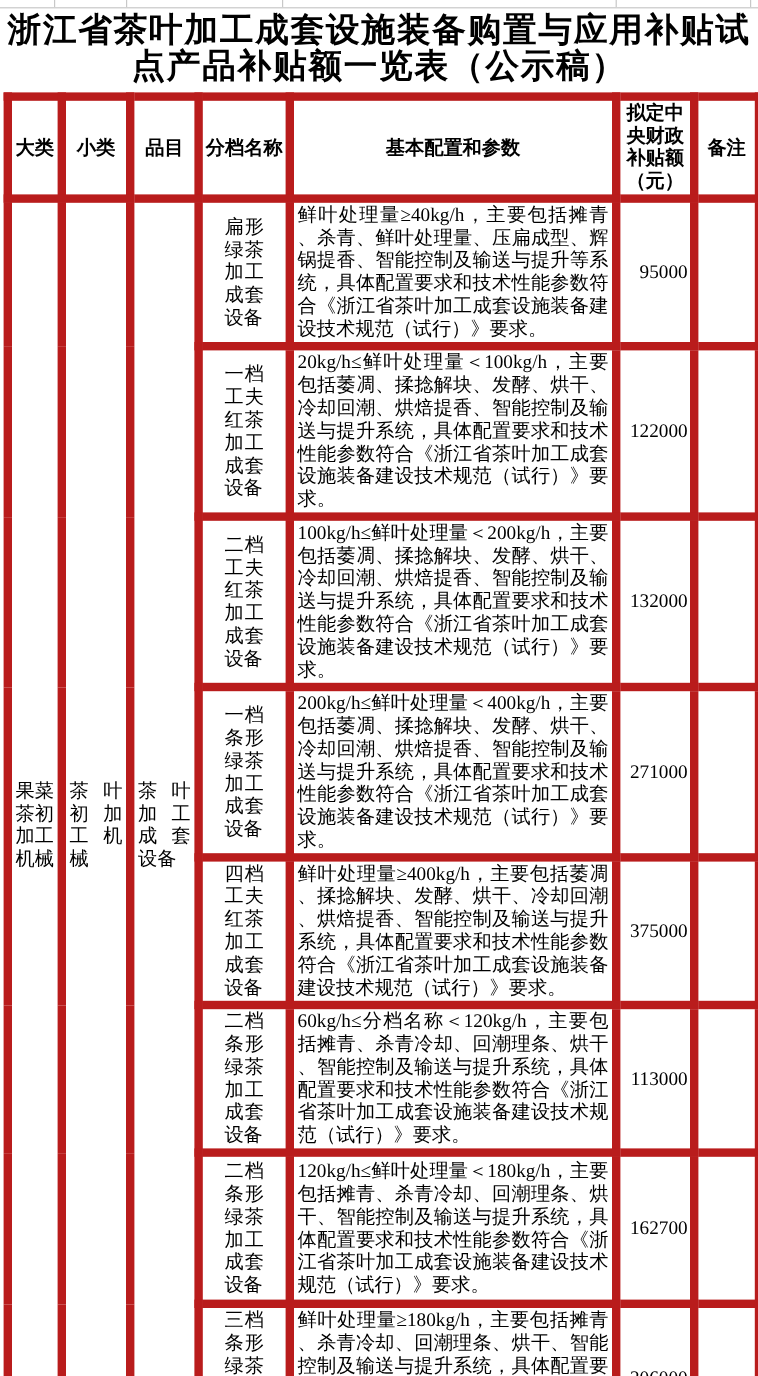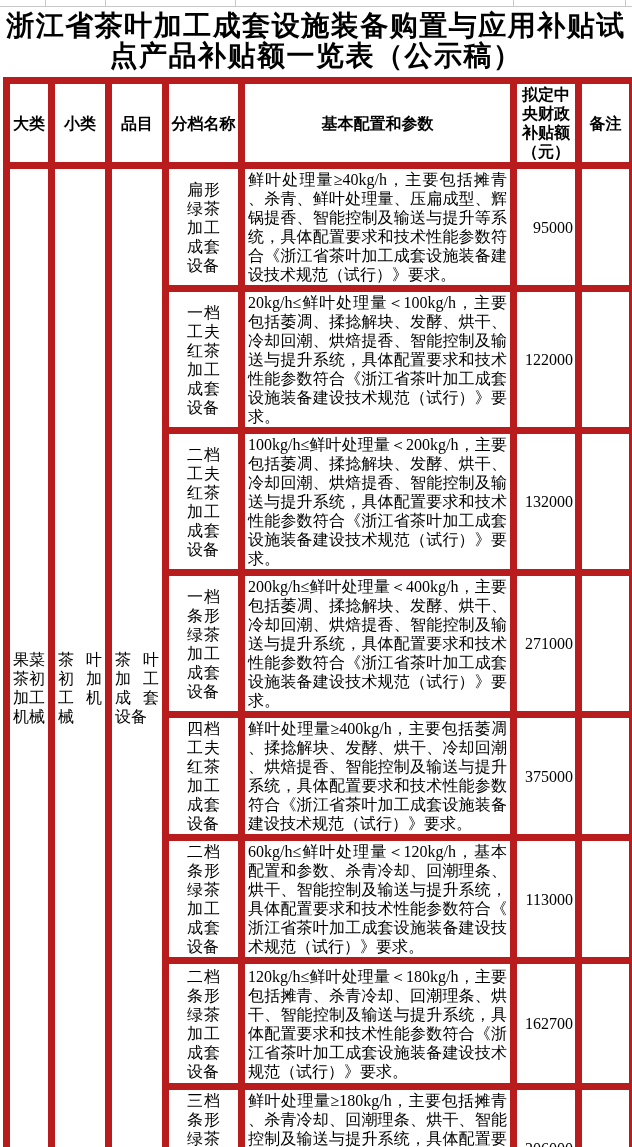--- a/index.html
+++ b/index.html
@@ -153,21 +153,21 @@
 
       <tr style="height:112px">
         <td class="tier">四档工夫红茶加工成套设备</td>
         <td class="desc">鲜叶处理量≥400kg/h，主要包括萎凋、揉捻解块、发酵、烘干、冷却回潮、烘焙提香、智能控制及输送与提升系统，具体配置要求和技术性能参数符合《浙江省茶叶加工成套设施装备建设技术规范（试行）》要求。</td>
         <td class="amt">375000</td>
         <td class="rmk"></td>
       </tr>
 
       <tr style="height:114px">
         <td class="tier">二档条形绿茶加工成套设备</td>
-        <td class="desc">60kg/h≤鲜叶处理量＜120kg/h，基本配置和参数、杀青冷却、回潮理条、烘干、智能控制及输送与提升系统，具体配置要求和技术性能参数符合《浙江省茶叶加工成套设施装备建设技术规范（试行）》要求。</td>
+        <td class="desc">60kg/h≤分档名称＜120kg/h，主要包括摊青、杀青冷却、回潮理条、烘干、智能控制及输送与提升系统，具体配置要求和技术性能参数符合《浙江省茶叶加工成套设施装备建设技术规范（试行）》要求。</td>
         <td class="amt">113000</td>
         <td class="rmk"></td>
       </tr>
 
       <tr style="height:126px">
         <td class="tier">二档条形绿茶加工成套设备</td>
         <td class="desc">120kg/h≤鲜叶处理量＜180kg/h，主要包括摊青、杀青冷却、回潮理条、烘干、智能控制及输送与提升系统，具体配置要求和技术性能参数符合《浙江省茶叶加工成套设施装备建设技术规范（试行）》要求。</td>
         <td class="amt">162700</td>
         <td class="rmk"></td>
       </tr>

